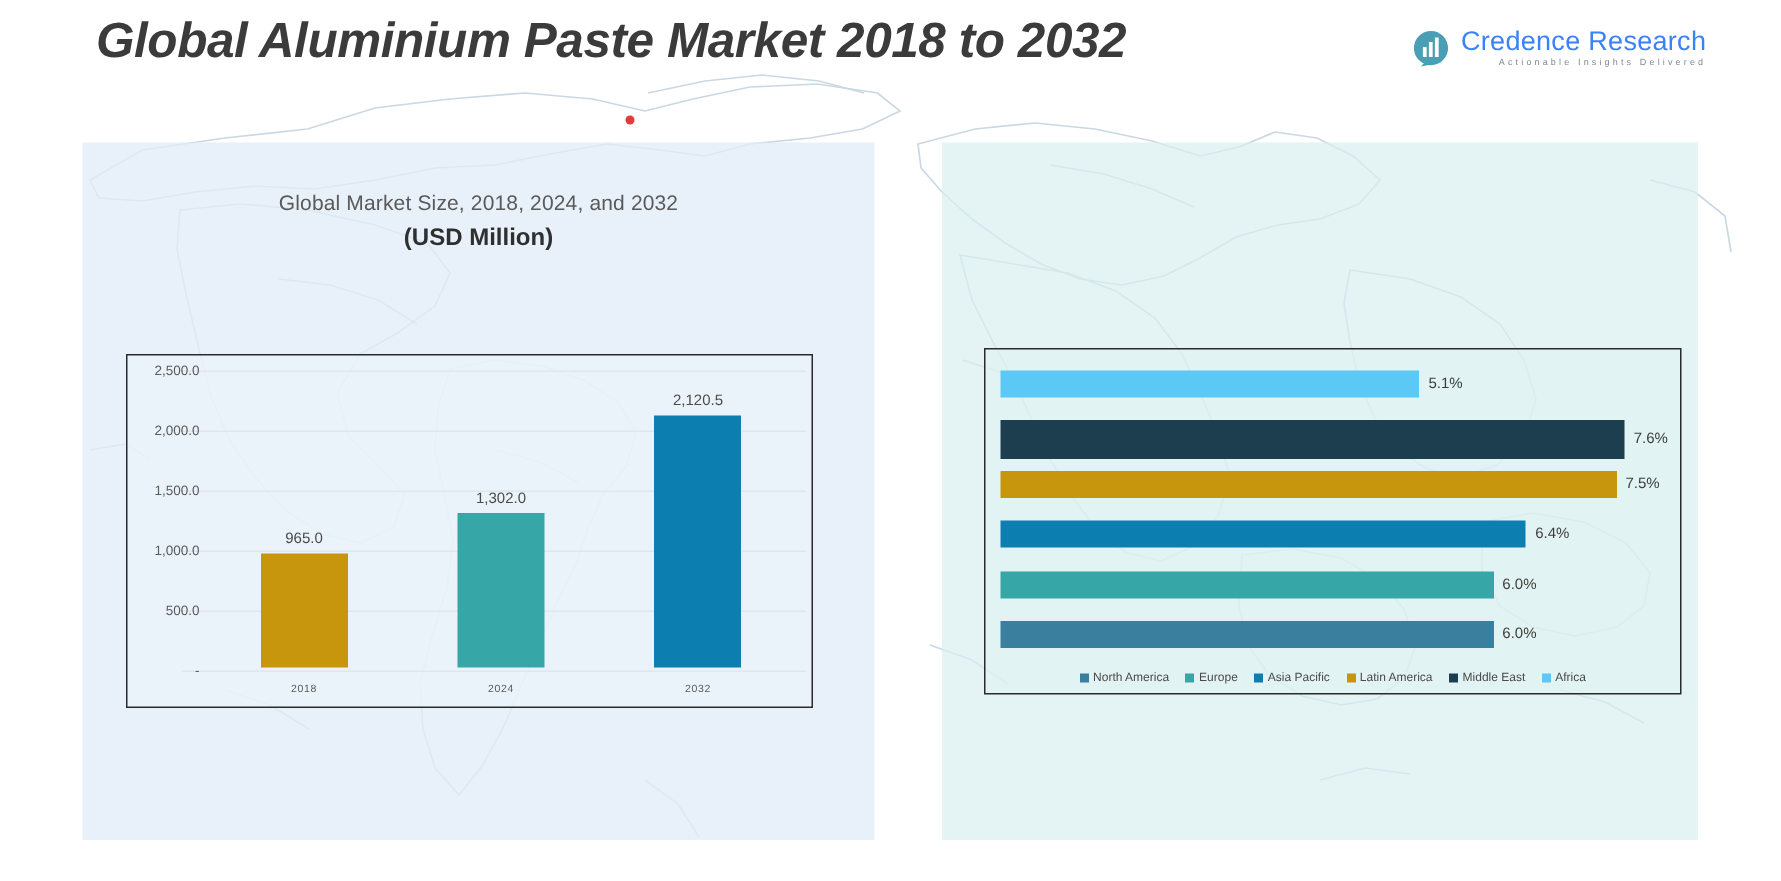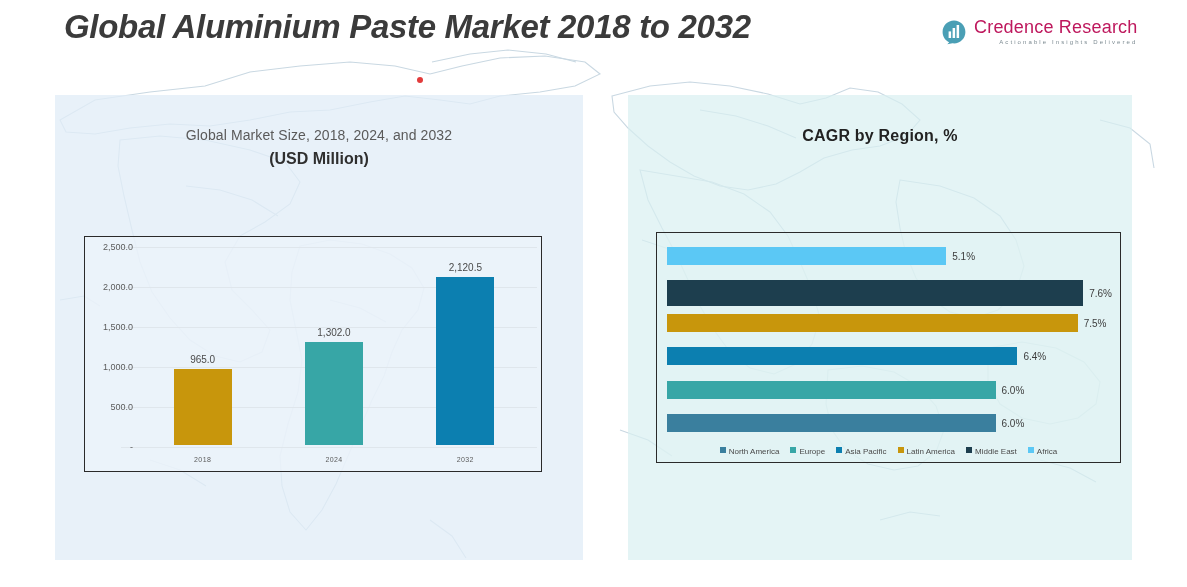--- a/index.html
+++ b/index.html
@@ -72,21 +72,21 @@
     height: 26px;
     flex: none;
   }
   .logo-text {
     display: flex;
     flex-direction: column;
     line-height: 1;
   }
   .logo-name {
     font-size: 18px;
-    color: #be185d;
+    color: #3b82f6;
     letter-spacing: 0.2px;
     white-space: nowrap;
   }
   .logo-tagline {
     font-size: 6px;
     color: #7d8b92;
     letter-spacing: 2.1px;
     margin-top: 3px;
     white-space: nowrap;
   }
@@ -241,21 +241,21 @@
     bottom: 6px;
     width: 100%;
     display: flex;
     justify-content: center;
     align-items: center;
     gap: 11px;
     flex-wrap: nowrap;
   }
   .legend-item {
     display: flex;
-    align-items: flex-start;
+    align-items: center;
     gap: 3px;
     white-space: nowrap;
   }
   .legend-swatch {
     width: 6px;
     height: 6px;
     flex: none;
   }
   .legend-label {
     font-size: 8px;
@@ -345,21 +345,20 @@
           <div class="col-slot" style="left: 66.6667%; width: 33.3333%;">
             <div class="col-bar" style="height: 84.82%; left: 28%; width: 44%; background: rgb(12, 127, 176);"></div>
             <div class="col-value" style="bottom: calc(84.82% + 4px);">2,120.5</div>
             <div class="col-cat" style="bottom: -18px;">2032</div>
           </div>
         </div>
     </div>
   </div>
 
   <div class="panel" id="panel-right">
-    <div class="panel-heading" id="right-heading">CAGR by Region, %</div>
 
     <div class="chart-frame" id="right-chart">
       <div id="right-plot" style="position:absolute;left:0;top:0;right:0;bottom:30px;">
           <div class="hbar-row" style="top: 13.75px; height: 18px;">
             <div class="hbar" style="width: 62.1951%; background: rgb(91, 200, 245);"></div>
             <div class="hbar-value" style="left: calc(62.1951% + 6px);">5.1%</div>
           </div>
           <div class="hbar-row" style="top: 47.25px; height: 26px;">
             <div class="hbar" style="width: 92.6829%; background: rgb(29, 62, 78);"></div>
             <div class="hbar-value" style="left: calc(92.6829% + 6px);">7.6%</div>

